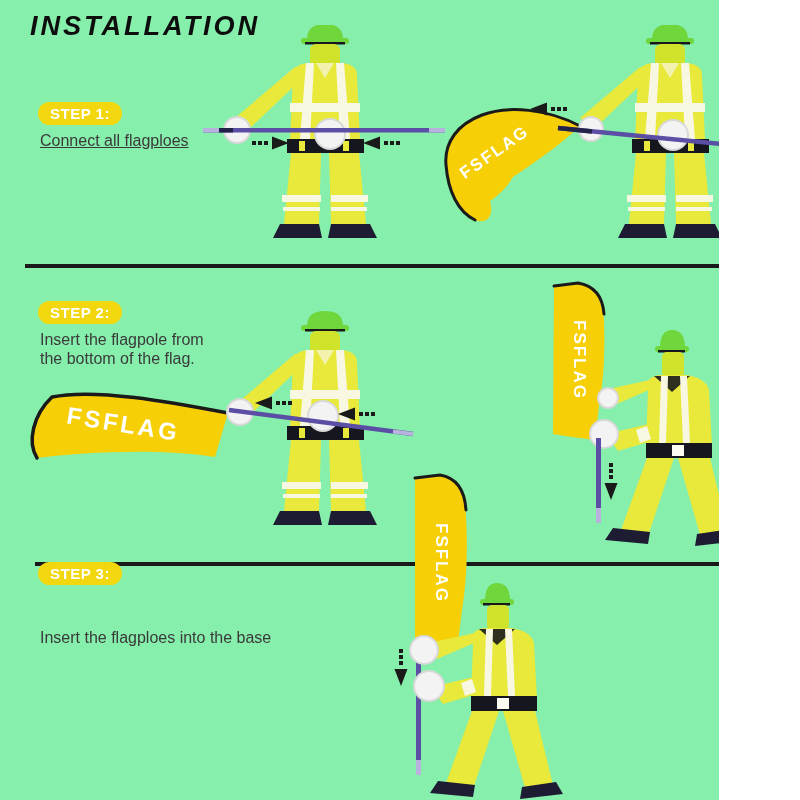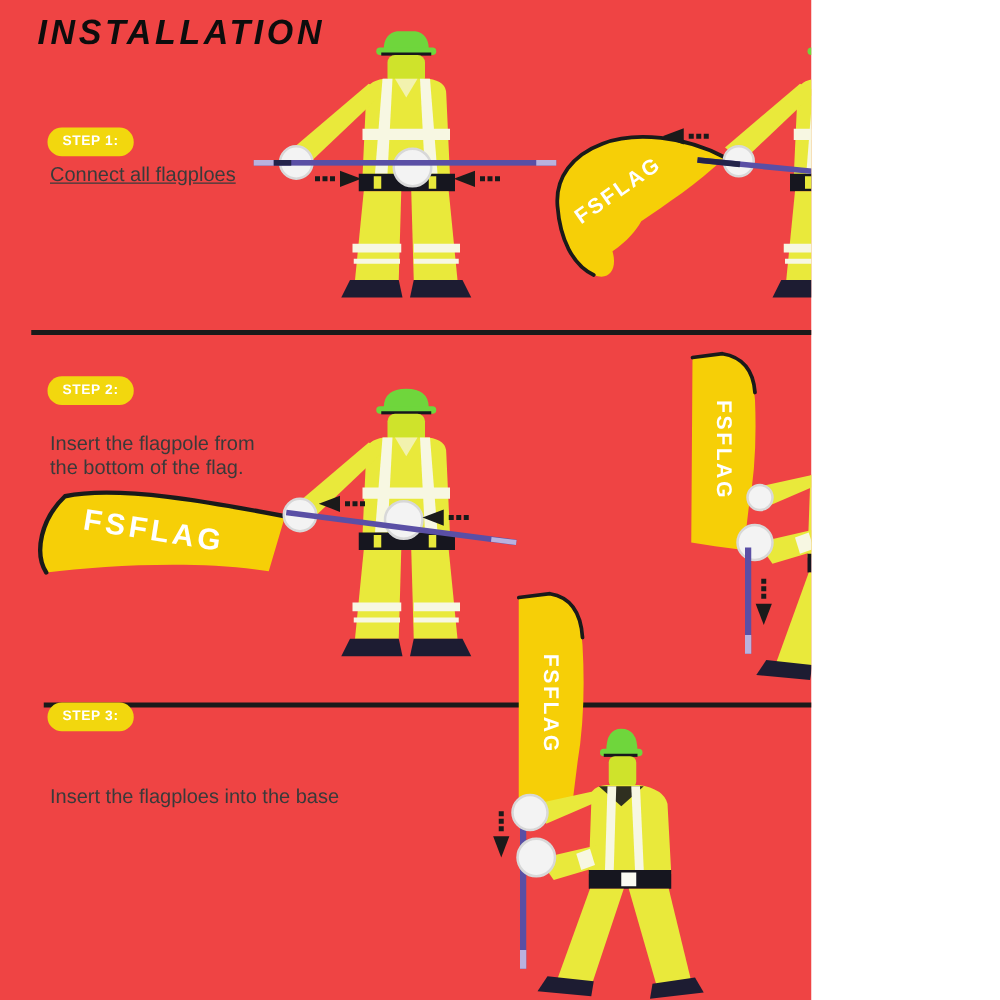--- a/index.html
+++ b/index.html
@@ -1,29 +1,29 @@
 <!DOCTYPE html>
 <html><head>
 <meta charset="utf-8">
 <style>
   html,body{margin:0;padding:0;background:#fff;}
   #canvas{
-    position:relative;width:649px;height:800px;background:#ef4444;
+    position:relative;width:719px;height:800px;background:#86efac;
     font-family:"Liberation Sans", sans-serif;overflow:hidden;
   }
   .title{
     position:absolute;left:30px;top:10px;
     font-size:28px;font-weight:bold;font-style:italic;
     letter-spacing:3px;color:#0d0d0d;transform:scaleX(.97);
     transform-origin:left top;white-space:nowrap;
   }
   .badge{
     position:absolute;left:38px;display:inline-block;
     background:#f2d70e;color:#ffffff;font-weight:bold;
-    font-size:11px;line-height:23px;padding:0 12px;border-radius:13px;
+    font-size:15px;line-height:23px;padding:0 12px;border-radius:13px;
     letter-spacing:.5px;white-space:nowrap;
   }
   .desc{
     position:absolute;left:40px;color:#3a3a3a;font-size:16px;line-height:19px;
     white-space:nowrap;
   }
   .divider{position:absolute;height:4px;background:#1a1a1a;}
   .fig{position:absolute;}
   #figE{z-index:3;}
   #flag2{z-index:1;}
@@ -39,21 +39,21 @@
 
   <div class="title">INSTALLATION</div>
 
   <div class="divider" style="left:25px;top:264px;width:765px;"></div>
   <div class="divider" style="left:35px;top:562px;width:755px;"></div>
 
   <div class="badge" style="top:102px;">STEP 1:</div>
   <div class="desc" style="top:131px;text-decoration:underline;"><span>Connect all flagploes</span></div>
 
   <div class="badge" style="top:301px;">STEP 2:</div>
-  <div class="desc" style="top:330px;margin-top:16px;">
+  <div class="desc" style="top:330px;">
     <span>Insert the flagpole from</span><br>
     <span>the bottom of the flag.</span>
   </div>
 
   <div class="badge" style="top:562px;">STEP 3:</div>
   <div class="desc" style="top:628px;"><span>Insert the flagploes into the base</span></div>
 
   <svg id="figA" class="fig" style="left:195px;top:25px;" width="260" height="240" viewBox="0 0 260 240">
     <defs>
 

